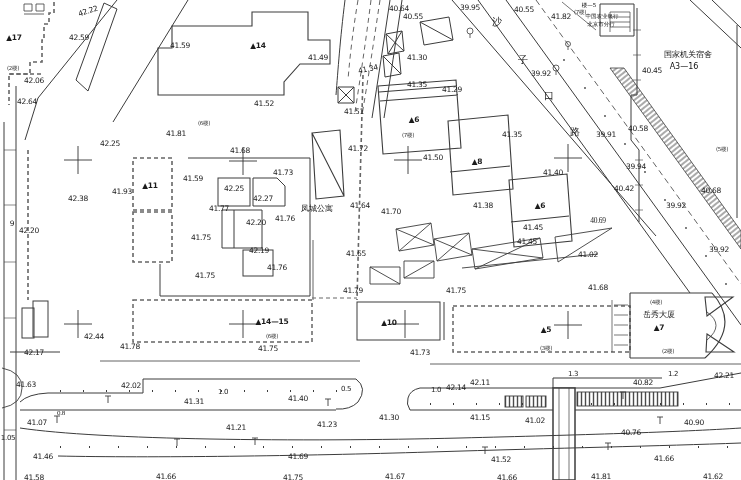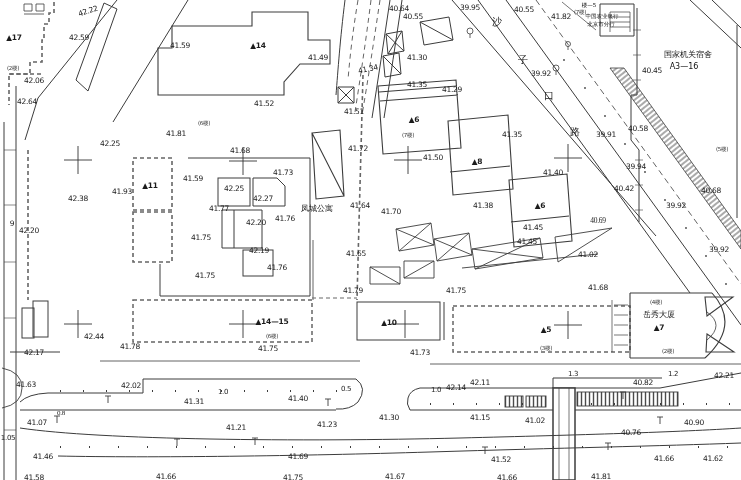--- a/index.html
+++ b/index.html
@@ -283,21 +283,21 @@
       <span class="lbl" style="left: 395px; top: 476px;">41.67</span>
       <span class="lbl" style="left: 724px; top: 375px;">42.21</span>
       <span class="lbl" style="left: 643px; top: 382px;">40.82</span>
       <span class="lbl" style="left: 535px; top: 420px;">41.02</span>
       <span class="lbl" style="left: 694px; top: 422px;">40.90</span>
       <span class="lbl" style="left: 631px; top: 432px;">40.76</span>
       <span class="lbl" style="left: 501px; top: 459px;">41.52</span>
       <span class="lbl" style="left: 664px; top: 458px;">41.66</span>
       <span class="lbl" style="left: 507px; top: 477px;">41.66</span>
       <span class="lbl" style="left: 601px; top: 476px;">41.81</span>
-      <span class="lbl" style="left: 713px; top: 458px;">41.62</span>
+      <span class="lbl" style="left: 713px; top: 476px;">41.62</span>
       <span class="lbl dim" style="left: 61px; top: 413px; font-family: Liberation Serif, serif;">0.8</span>
       <span class="lbl dim" style="left: 223px; top: 392px;">1.0</span>
       <span class="lbl dim" style="left: 346px; top: 389px;">0.5</span>
       <span class="lbl dim" style="left: 436px; top: 390px;">1.0</span>
       <span class="lbl dim" style="left: 573px; top: 374px;">1.3</span>
       <span class="lbl dim" style="left: 673px; top: 374px;">1.2</span>
       <span class="lbl dim" style="left: 8px; top: 438px;">1.05</span>
       <span class="lbl bno" style="left: 14px; top: 37px;">▲17</span>
       <span class="lbl bno" style="left: 258px; top: 45px;">▲14</span>
       <span class="lbl bno" style="left: 150px; top: 185px;">▲11</span>

